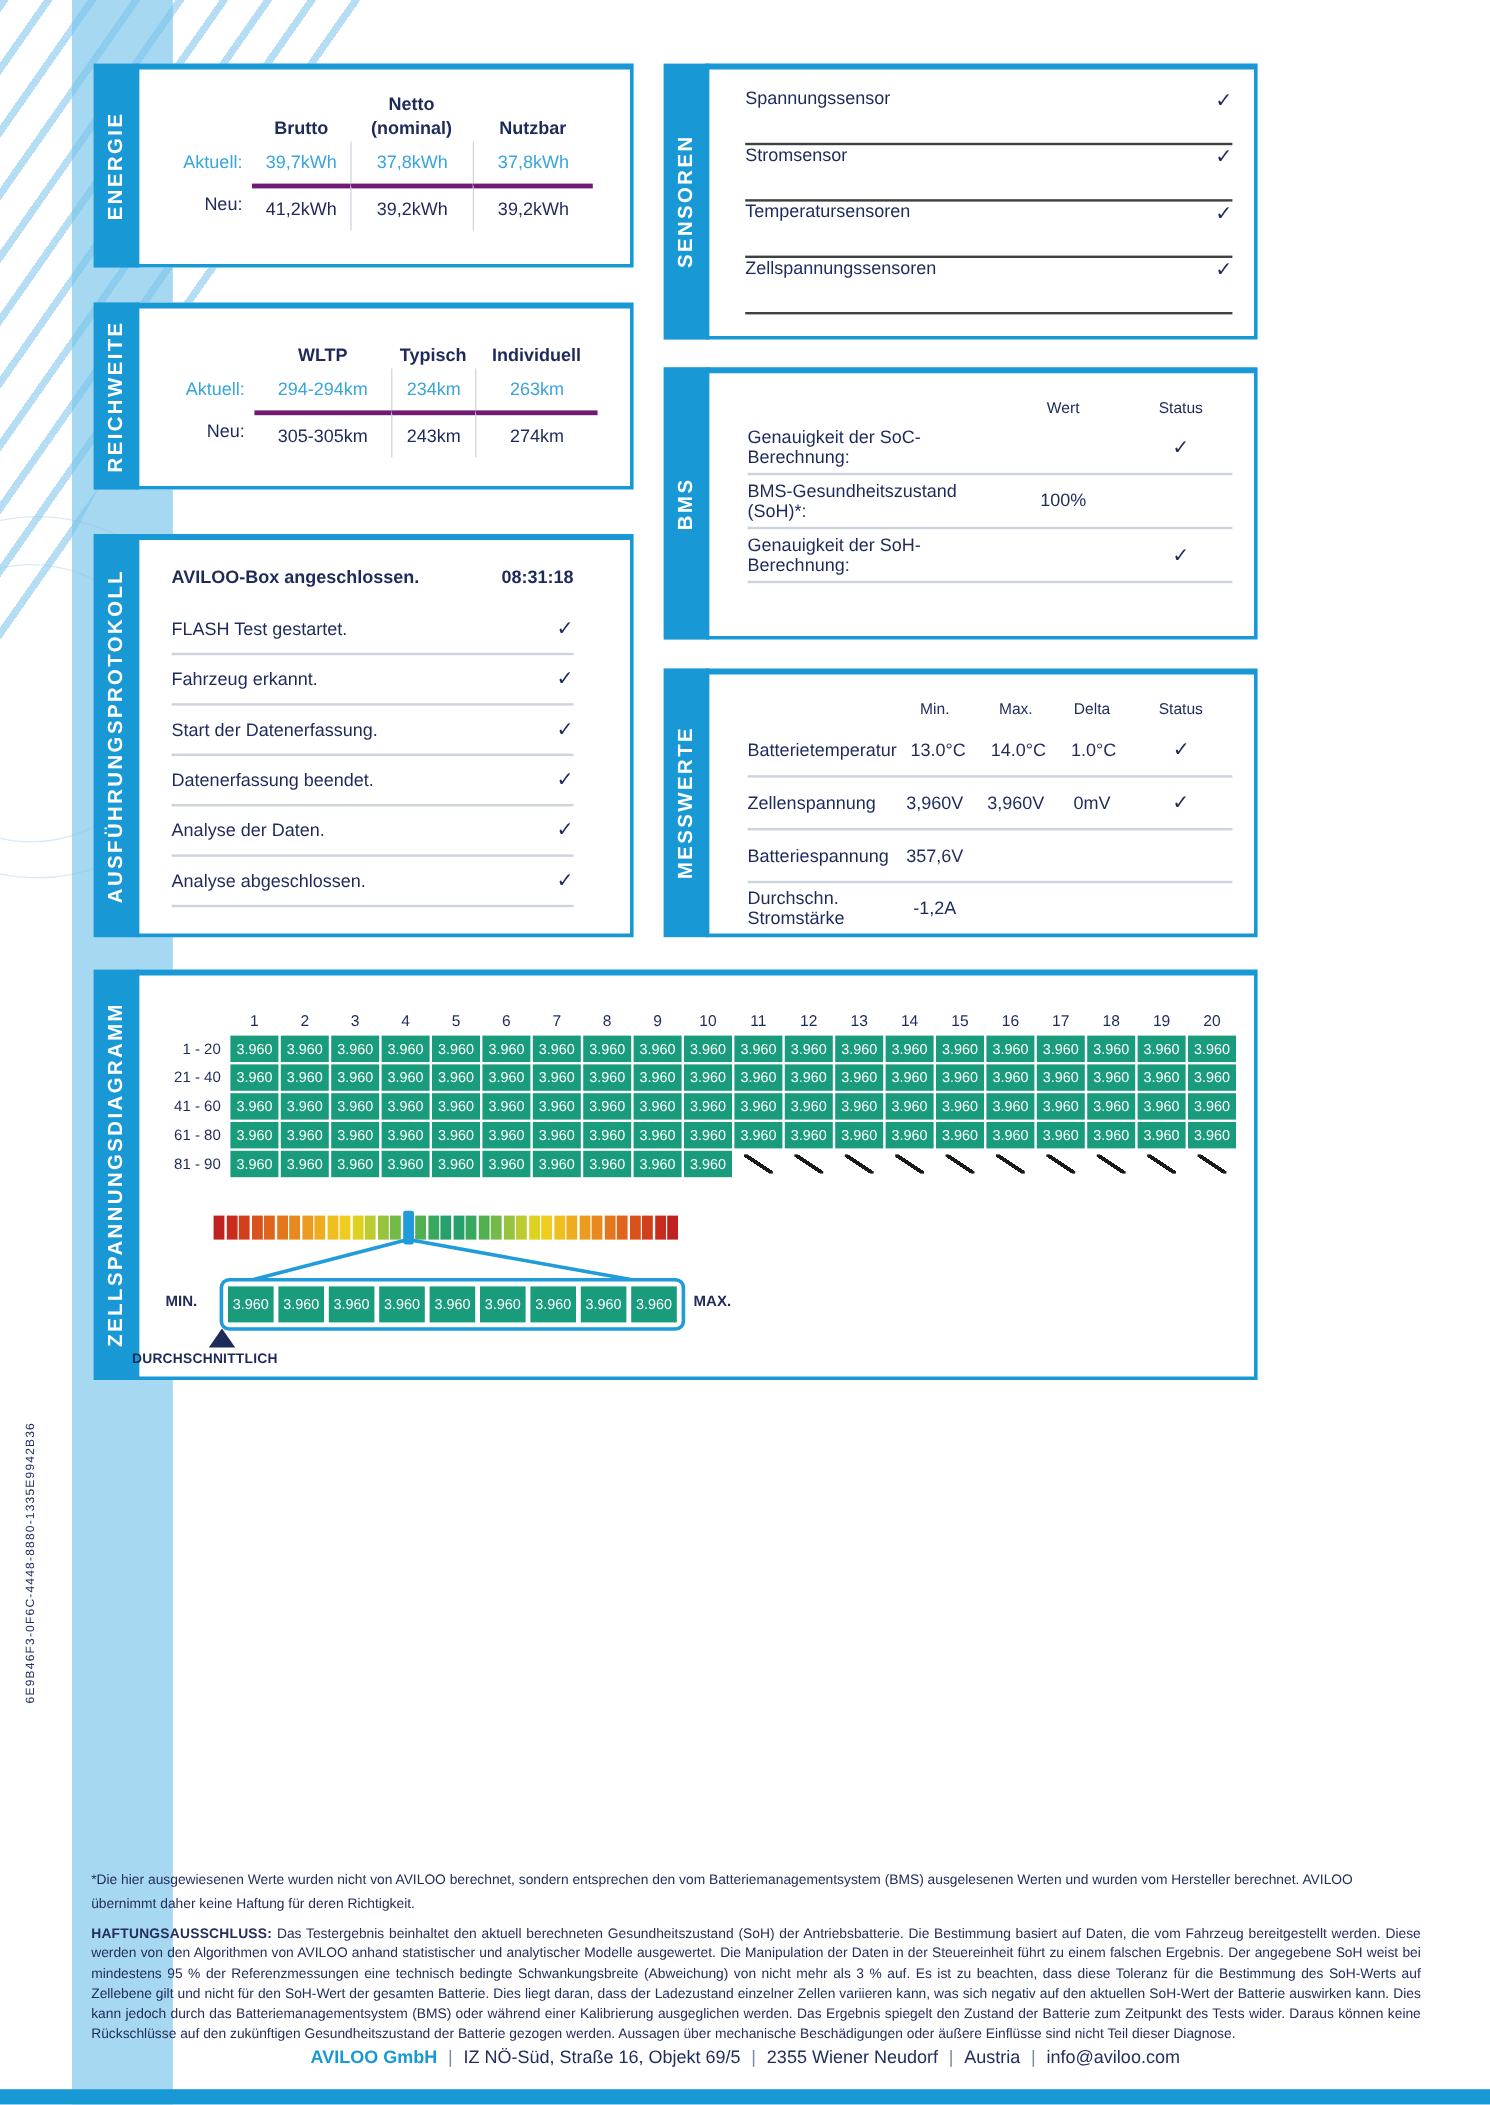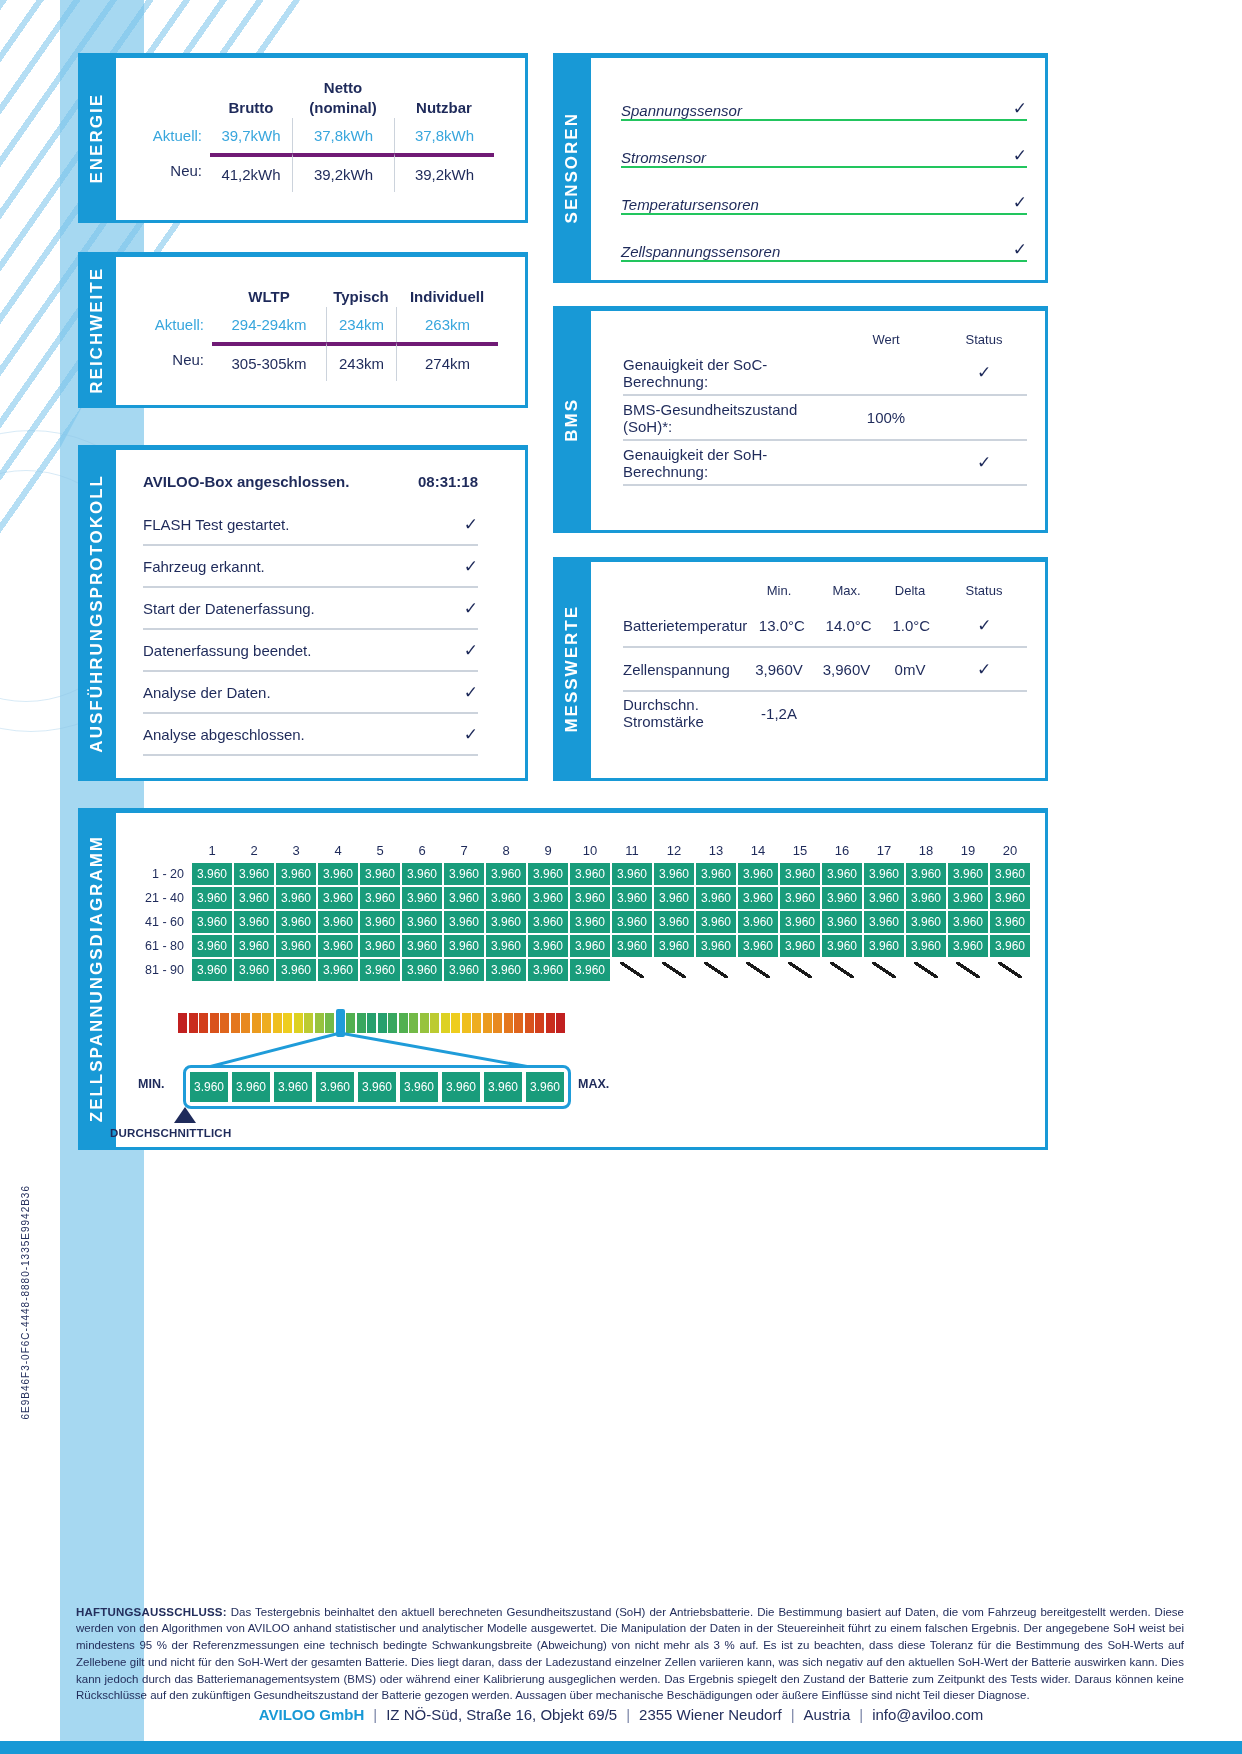--- a/index.html
+++ b/index.html
@@ -40,22 +40,22 @@
   .topl{border-top:4px solid #701a75;}
   
   .pwrap{position:absolute;left:27px;right:47px;top:8px;}
   .prow{height:40px;display:flex;align-items:center;justify-content:space-between;
         border-bottom:2px solid #ccd3dc;font-size:15px;}
   .pfirst{height:46px;border-bottom:none;font-weight:700;}
   .ptime{font-weight:700;margin-left:25px;}
   .chk{font-weight:700;font-size:17px;color:#1e2a5a;}
   
   .swrap{position:absolute;left:30px;right:18px;top:16px;}
-  .srow{height:45px;display:flex;align-items:flex-end;justify-content:space-between;
-        border-bottom:2px solid #22c55e;font-size:15px;font-style:italic;}
+  .srow{height:45px;display:flex;align-items:flex-start;justify-content:space-between;
+        border-bottom:2px solid #404040;font-size:15px;}
   
   .bwrap{position:absolute;left:32px;right:18px;top:16px;}
   .mwrap{position:absolute;left:32px;right:18px;top:14px;}
   .brow{display:flex;align-items:center;font-size:15px;}
   .bhead{height:24px;font-size:13px;}
   .mhead{height:28px;font-size:13px;}
   .bline{height:43px;border-bottom:2px solid #ccd3dc;}
   .mrow{height:42px;}
   .mline{border-bottom:2px solid #ccd3dc;}
   .blab{flex:1;}
@@ -277,20 +277,27 @@
         <span class="mmax">14.0°C</span>
         <span class="mdelta">1.0°C</span>
         <span class="mstat chk">✓</span>
       </div>
       <div class="brow mrow mline">
         <span class="blab">Zellenspannung</span>
         <span class="mmin">3,960V</span>
         <span class="mmax">3,960V</span>
         <span class="mdelta">0mV</span>
         <span class="mstat chk">✓</span>
+      </div>
+      <div class="brow mrow mline">
+        <span class="blab">Batteriespannung</span>
+        <span class="mmin">357,6V</span>
+        <span class="mmax"></span>
+        <span class="mdelta"></span>
+        <span class="mstat"></span>
       </div>
       <div class="brow mrow">
         <span class="blab">Durchschn. Stromstärke</span>
         <span class="mmin">-1,2A</span>
         <span class="mmax"></span>
         <span class="mdelta"></span>
         <span class="mstat"></span>
       </div>
     </div>
   </section>
@@ -494,18 +501,19 @@
         <div class="mcell">3.960</div>
         <div class="mcell">3.960</div>
         <div class="mcell">3.960</div>
       </div>
     <span class="mmlab" id="maxlab">MAX.</span>
     <div class="avgtri"></div>
     <span class="avglab">DURCHSCHNITTLICH</span>
   </section>
 
   <div id="idcode">6E9B46F3-0F6C-4448-8880-1335E9942B36</div>
+  <p id="footnote">*Die hier ausgewiesenen Werte wurden nicht von AVILOO berechnet, sondern entsprechen den vom Batteriemanagementsystem (BMS) ausgelesenen Werten und wurden vom Hersteller berechnet. AVILOO übernimmt daher keine Haftung für deren Richtigkeit.</p>
   <p id="disclaimer"><b>HAFTUNGSAUSSCHLUSS:</b><span> Das Testergebnis beinhaltet den aktuell berechneten Gesundheitszustand (SoH) der Antriebsbatterie. Die Bestimmung basiert auf Daten, die vom Fahrzeug bereitgestellt werden. Diese werden von den Algorithmen von AVILOO anhand statistischer und analytischer Modelle ausgewertet. Die Manipulation der Daten in der Steuereinheit führt zu einem falschen Ergebnis. Der angegebene SoH weist bei mindestens 95 % der Referenzmessungen eine technisch bedingte Schwankungsbreite (Abweichung) von nicht mehr als 3 % auf. Es ist zu beachten, dass diese Toleranz für die Bestimmung des SoH-Werts auf Zellebene gilt und nicht für den SoH-Wert der gesamten Batterie. Dies liegt daran, dass der Ladezustand einzelner Zellen variieren kann, was sich negativ auf den aktuellen SoH-Wert der Batterie auswirken kann. Dies kann jedoch durch das Batteriemanagementsystem (BMS) oder während einer Kalibrierung ausgeglichen werden. Das Ergebnis spiegelt den Zustand der Batterie zum Zeitpunkt des Tests wider. Daraus können keine Rückschlüsse auf den zukünftigen Gesundheitszustand der Batterie gezogen werden. Aussagen über mechanische Beschädigungen oder äußere Einflüsse sind nicht Teil dieser Diagnose.</span></p>
   <div id="footerline">
     <span class="company">AVILOO GmbH</span><span class="fsep">|</span><span>IZ NÖ-Süd, Straße 16, Objekt 69/5</span><span class="fsep">|</span><span>2355 Wiener Neudorf</span><span class="fsep">|</span><span>Austria</span><span class="fsep">|</span><span>info@aviloo.com</span>
   </div>
   <div class="bottombar"></div>
 </div>
 
 </body></html>

